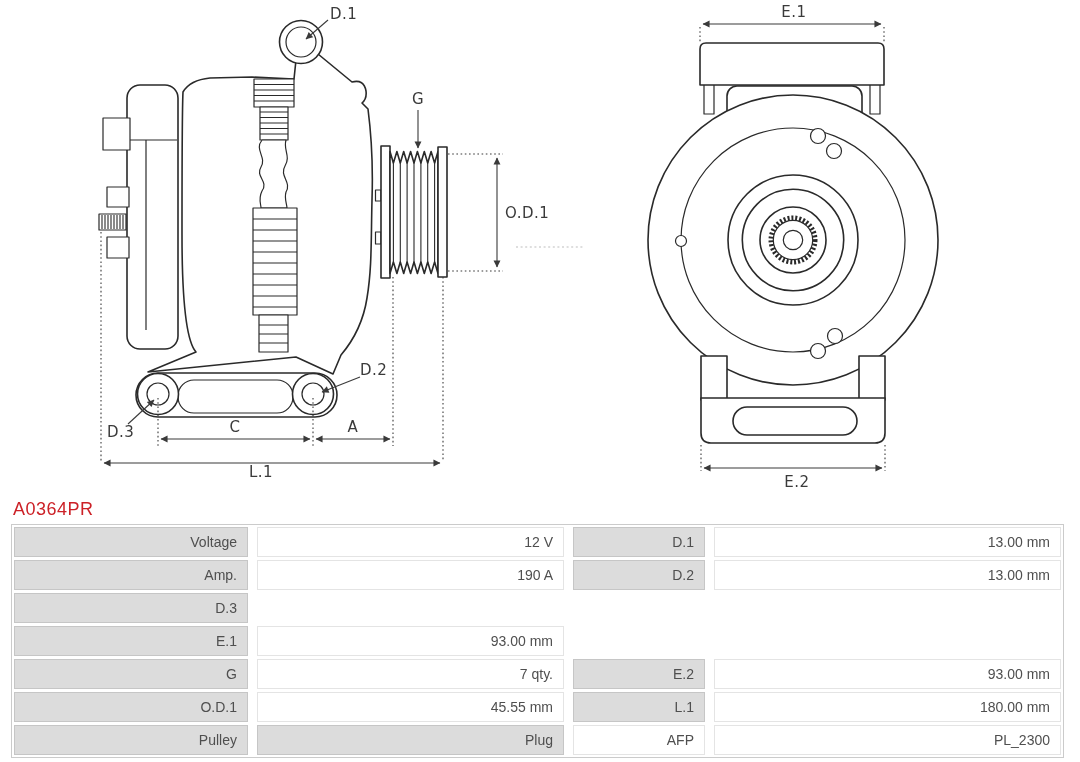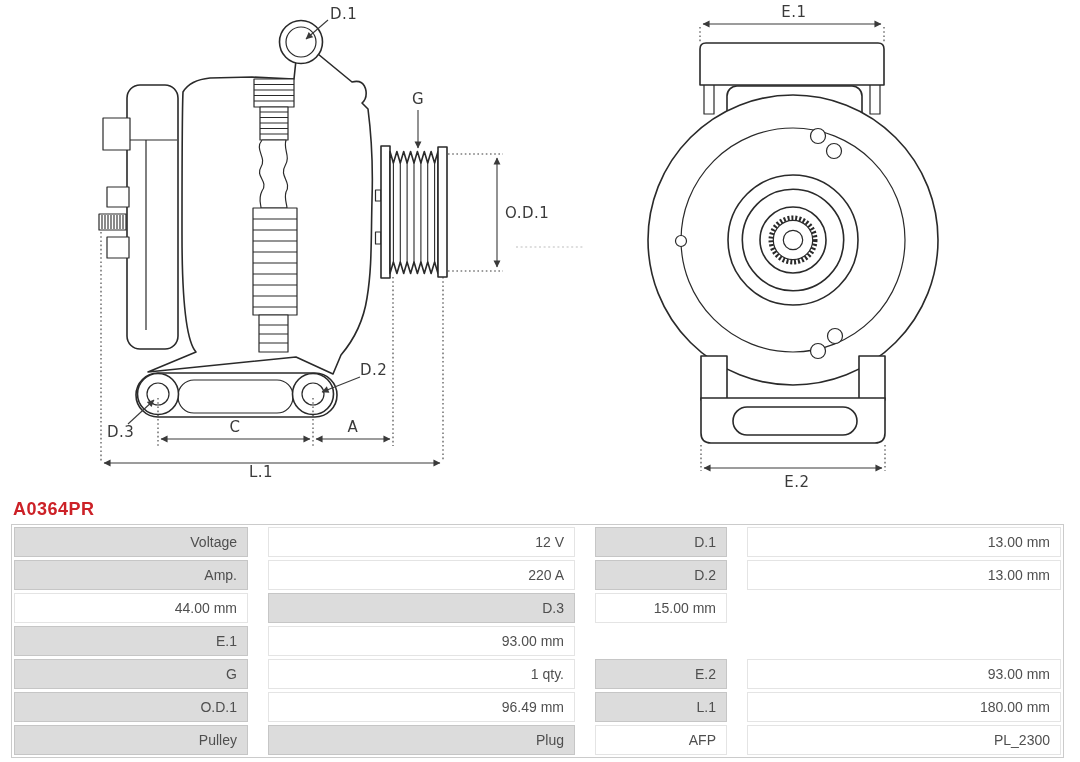--- a/index.html
+++ b/index.html
@@ -14,28 +14,28 @@
   .nf  { fill:none; stroke:#2a2a2a; stroke-width:1.2; }
   .fin { stroke:#2a2a2a; stroke-width:1.1; }
   .dim { stroke:#3a3a3a; stroke-width:1.1; fill:none; }
   .dot { stroke:#3a3a3a; stroke-width:1.1; fill:none; stroke-dasharray:1.6 2.6; }
   .ctr { stroke:#bdbdbd; stroke-width:1; fill:none; stroke-dasharray:2 2.6; }
   .spline { fill:none; stroke:#2a2a2a; stroke-width:5; stroke-dasharray:2 1.9; }
   .lbl { font-family:"DejaVu Sans", sans-serif; font-size:15px; fill:#3a3a3a; letter-spacing:0.5px; }
   
   .part-no {
     position:absolute; left:13px; top:499px;
-    font-size:18px; font-weight:bold; letter-spacing:0.5px; color:#cc2127;
+    font-size:18px; font-weight:normal; letter-spacing:0.5px; color:#cc2127;
   }
   .spec-table {
     position:absolute; left:11px; top:524px; width:1053px; box-sizing:border-box;
     background:#ffffff; border:1px solid #cbcbcb; padding:2px;
     display:flex; flex-direction:column; gap:3px;
   }
-  .srow { display:grid; grid-template-columns:234px 307px 132px 1fr; gap:20px; height:30px; }
+  .srow { display:grid; grid-template-columns:234px 307px 132px 1fr; gap:9px; height:30px; }
   .cell {
     box-sizing:border-box; font-size:14px; color:#4f4f4f;
     text-align:right; padding:0 10px; line-height:28px; white-space:nowrap;
     overflow:hidden;
   }
   .lab { background:#dcdcdc; border:1px solid #c6c6c6; }
   .val { background:#ffffff; border:1px solid #e4e4e4; }
 </style>
 </head>
 <body>
@@ -252,42 +252,40 @@
 
 <div class="spec-table">
   <div class="srow">
     <div class="cell lab">Voltage</div>
     <div class="cell val">12 V</div>
     <div class="cell lab">D.1</div>
     <div class="cell val">13.00 mm</div>
   </div>
   <div class="srow">
     <div class="cell lab">Amp.</div>
-    <div class="cell val">220 A</div>
+    <div class="cell val">190 A</div>
     <div class="cell lab">D.2</div>
     <div class="cell val">13.00 mm</div>
   </div>
   <div class="srow">
-    <div class="cell val">44.00 mm</div>
     <div class="cell lab">D.3</div>
-    <div class="cell val">15.00 mm</div>
   </div>
   <div class="srow">
     <div class="cell lab">E.1</div>
     <div class="cell val">93.00 mm</div>
   </div>
   <div class="srow">
     <div class="cell lab">G</div>
-    <div class="cell val">1 qty.</div>
+    <div class="cell val">7 qty.</div>
     <div class="cell lab">E.2</div>
     <div class="cell val">93.00 mm</div>
   </div>
   <div class="srow">
     <div class="cell lab">O.D.1</div>
-    <div class="cell val">96.49 mm</div>
+    <div class="cell val">45.55 mm</div>
     <div class="cell lab">L.1</div>
     <div class="cell val">180.00 mm</div>
   </div>
   <div class="srow">
     <div class="cell lab">Pulley</div>
     <div class="cell lab">Plug</div>
     <div class="cell val">AFP</div>
     <div class="cell val">PL_2300</div>
   </div>
 </div>

